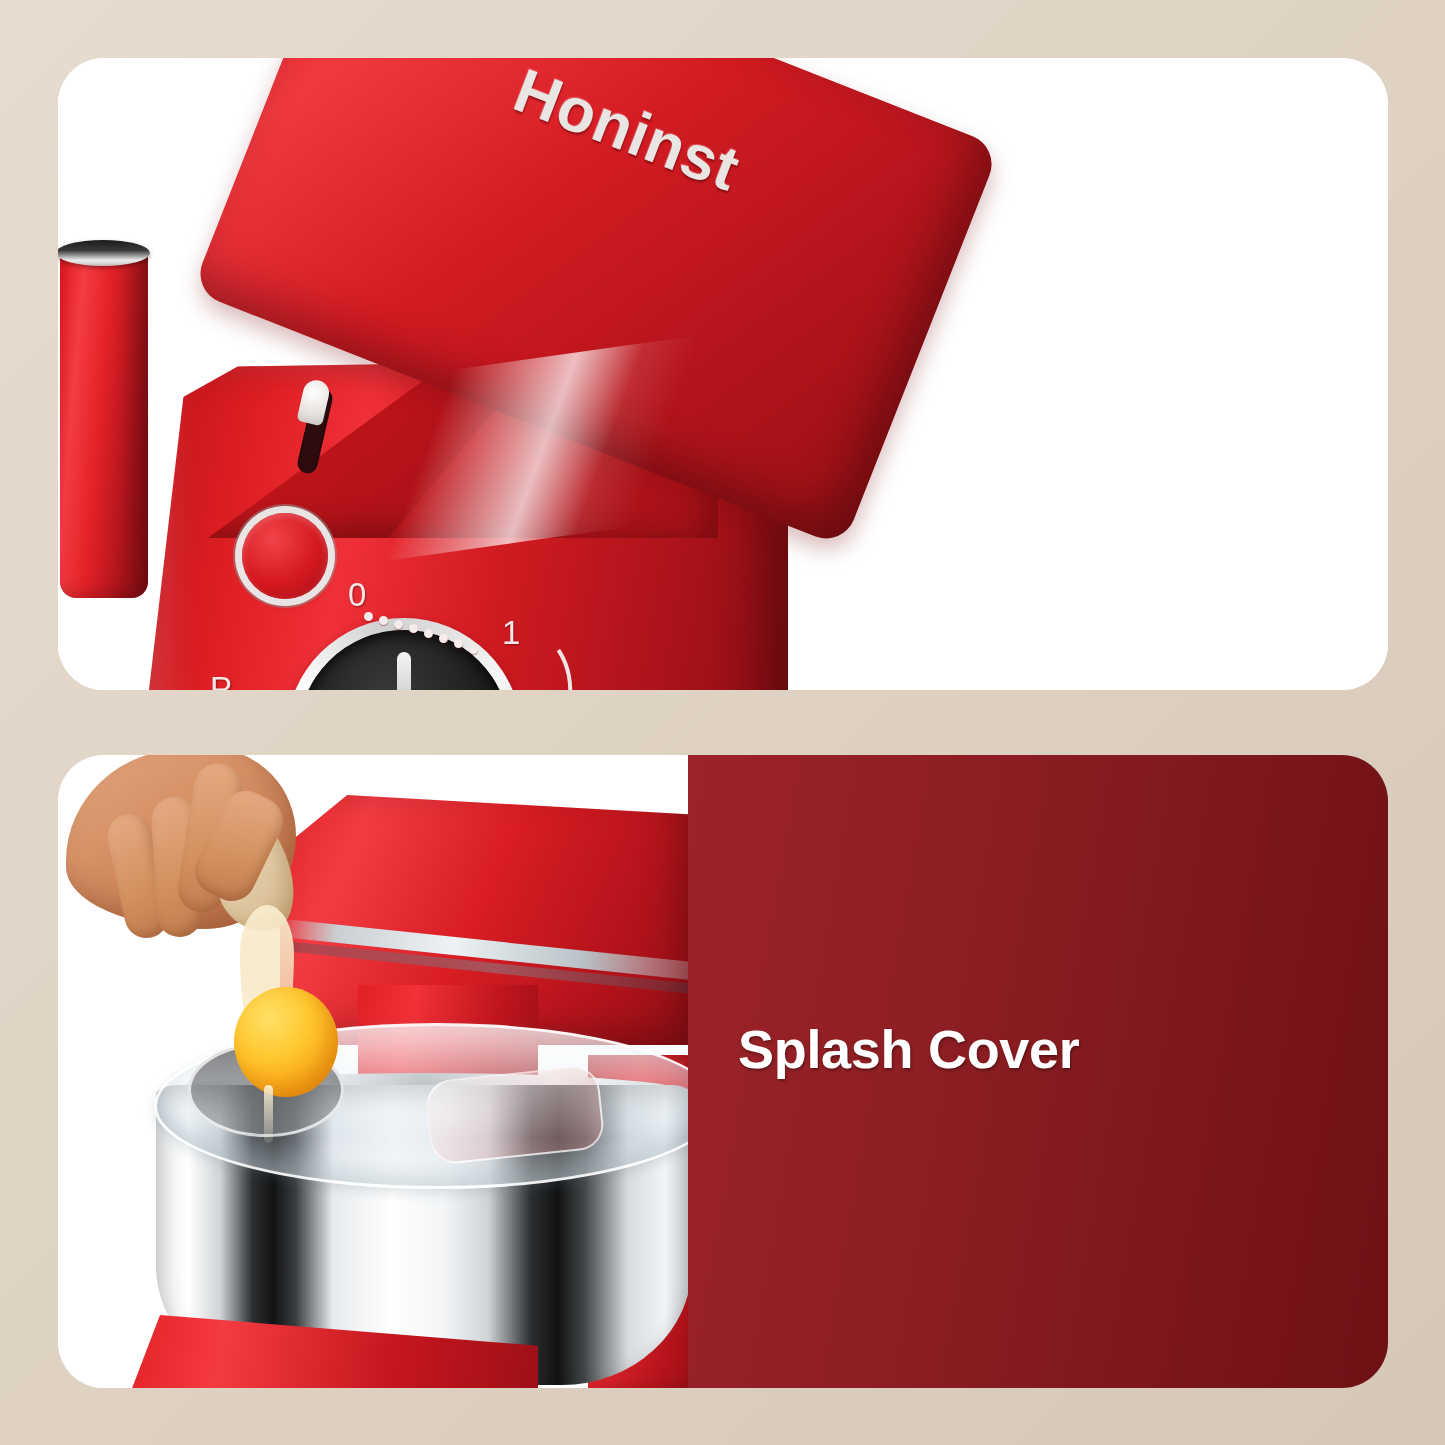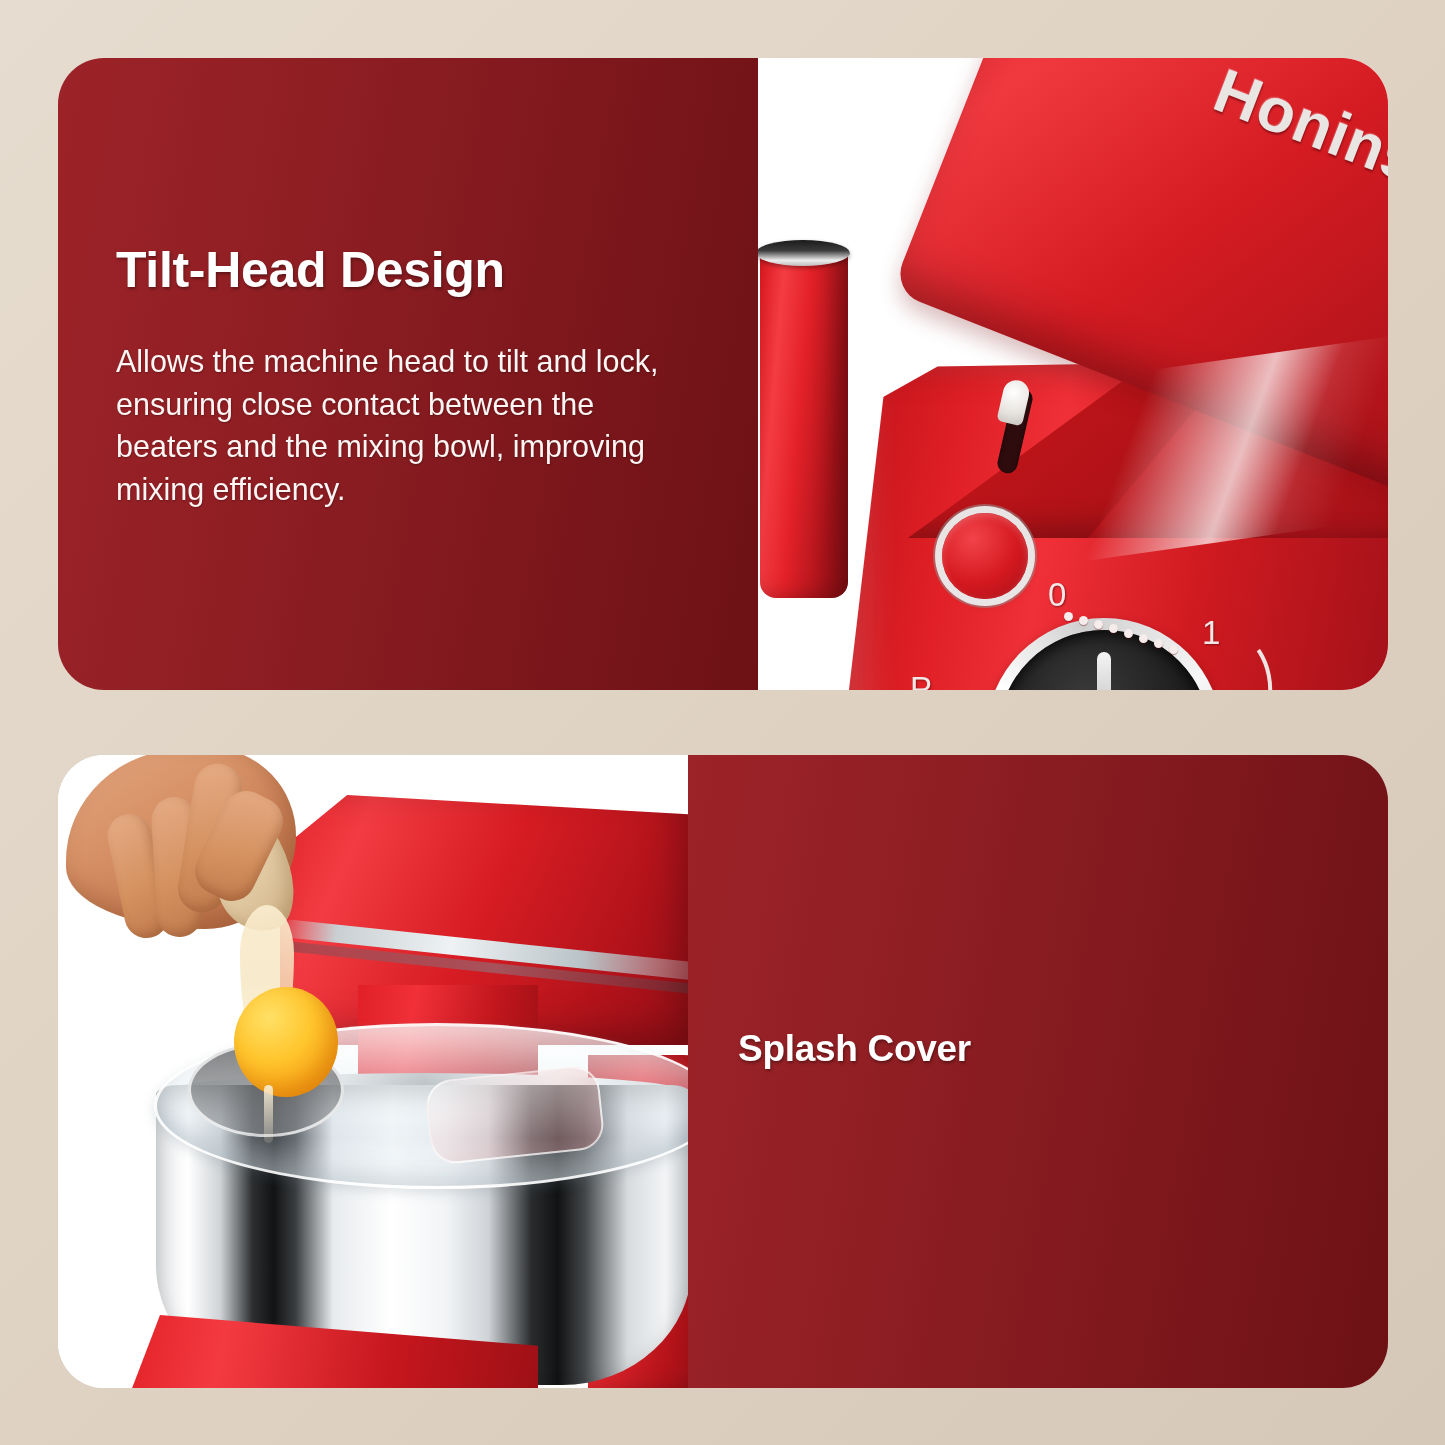--- a/index.html
+++ b/index.html
@@ -73,21 +73,21 @@
 
   
   #panel-splash-cover {
     left: 58px;
     top: 755px;
     width: 1330px;
     height: 633px;
   }
   #panel-splash-cover .panel-photo { order: 1; flex: none; width: 630px; }
   #panel-splash-cover .panel-text  { order: 2; flex: 1 1 auto; padding: 0 56px 0 50px; box-sizing: border-box; }
-  #panel-splash-cover .feature-title { font-size: 37px; }
+  #panel-splash-cover .feature-title { font-size: 54px; }
   #panel-splash-cover .feature-body { font-size: 30px; }
 
   
   .mixer-head-art {
     position: absolute;
     inset: 0;
     background: #fff;
   }
   .mh-body {
     position: absolute;
@@ -476,24 +476,20 @@
     box-shadow: inset -14px 0 28px rgba(0,0,0,0.3);
   }
 </style>
 </head>
 <body>
 
 <div class="page">
 
   <div class="panel" id="panel-tilt-head">
 
-    <div class="panel-text">
-      <h2 class="feature-title">Tilt-Head Design</h2>
-      <p class="feature-body">Allows the machine head to tilt and lock, ensuring close contact between the beaters and the mixing bowl, improving mixing efficiency.</p>
-    </div>
 
     <div class="panel-photo">
       <div class="mixer-head-art">
 
         <div class="mh-body"></div>
         <div class="mh-arm"></div>
         <div class="mh-arm2"></div>
 
         <div class="mh-lid"></div>
         <div class="mh-lid-edge"></div>

